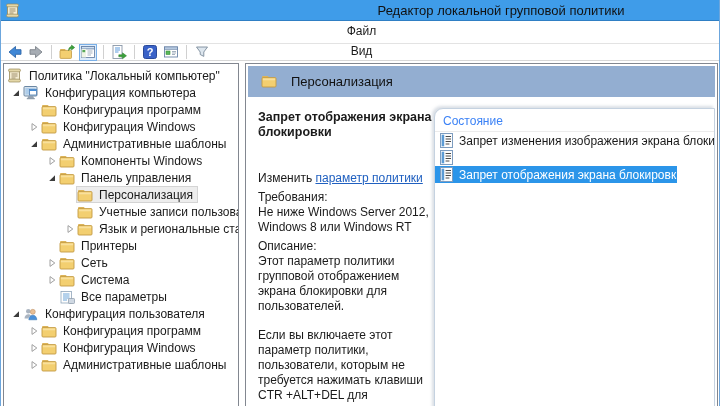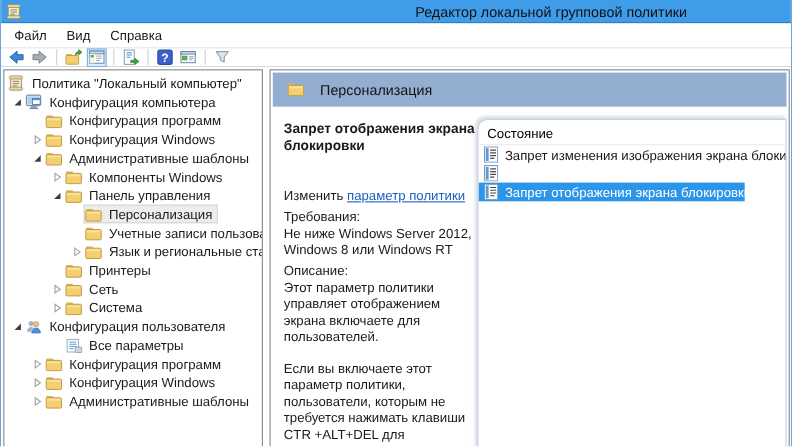--- a/index.html
+++ b/index.html
@@ -6,21 +6,21 @@
   html,body { width:720px; height:406px; overflow:hidden; }
   body { font-family:"Liberation Sans", sans-serif; font-size:12px; color:#1a1a1a; background:#fff; }
   .window { position:relative; width:720px; height:406px; border-left:1px solid #6ca6dd; border-right:1px solid #6ca6dd; overflow:hidden; background:#fff; }
 
   
   .titlebar { position:relative; height:21px; background:var(--c-titlebar,#3f9ce9); border-bottom:1px solid #2f7fc4; }
   .titlebar .app-icon { position:absolute; left:4px; top:3px; width:14px; height:14px; }
   .titlebar .title { position:absolute; left:280px; width:440px; top:3px; text-align:center; font-size:13px; color:#111; white-space:nowrap; }
 
   
-  .menubar { display:flex; align-items:center; height:22px; background:#fff; padding-left:3px; }
+  .menubar { display:flex; align-items:center; height:22px; background:#fff; padding-left:3px;flex-direction:column; }
   .menu-item { padding:3px 9px; font-size:12px; cursor:default; }
 
   
   .toolbar { display:flex; align-items:center; height:18px; background:#fff; border-top:1px solid #e3e3e3; border-bottom:1px solid #d7d7d7; padding-left:5px; gap:3px; }
   .tb { width:18px; height:17px; display:flex; align-items:center; justify-content:center; }
   .tb.sel { background:#dcebfb; border:1px solid #7ab0e8; }
   .tb-sep { width:1px; height:14px; background:#d0d0d0; margin:0 3px; }
 
   
   .content { position:absolute; top:61px; left:0; right:0; bottom:0; background:#fff; }
@@ -39,21 +39,21 @@
   .rp-title { font-size:13px; color:#111; }
 
   .desc { position:absolute; left:2px; top:40px; width:186px; bottom:0; padding:6px 2px 0 10px; line-height:15px; overflow:hidden; }
   .desc .ptitle { font-weight:bold; font-size:12.5px; line-height:15px; }
   .desc .chg { margin-top:31px; }
   .desc a.plink { color:var(--c-link,#2060c0); text-decoration:underline; cursor:pointer; }
   .desc .sect { margin-top:4px; }
   .desc .para { margin-top:14px; }
 
   .list-panel { position:absolute; left:188px; top:44px; right:2px; bottom:-3px; background:#fff; border:1px solid #c5d2e0; border-radius:9px 0 0 0; box-shadow:-2px -2px 3px rgba(150,162,180,0.35); overflow:hidden; }
-  .lhdr { height:23px; padding:5px 0 0 8px; color:#000000; border-bottom:1px solid #ececec; }
+  .lhdr { height:23px; padding:5px 0 0 8px; color:#3b82f6; border-bottom:1px solid #ececec; }
   .lrow { display:flex; align-items:center; height:17px; width:242px; white-space:nowrap; padding-left:5px; }
   .lrow .lico { width:13px; height:15px; flex:0 0 13px; margin-right:6px; }
   .lrow.sel { background:var(--c-selection,#2b95e9); color:#fff; }
 </style>
 </head>
 <body>
 
 <div class="window">
 
   <div class="titlebar">
@@ -345,50 +345,50 @@
               <svg width="16" height="14" viewBox="0 0 16 14">
                 <rect x="1" y="2" width="6.5" height="4" rx="1" fill="#dcb45a"></rect>
                 <rect x="1" y="3.6" width="14" height="9.4" rx="1" fill="#f3cf70" stroke="#c39a44" stroke-width="0.9"></rect>
                 <rect x="1.9" y="4.5" width="12.2" height="1.8" fill="#f9e09c"></rect>
               </svg>
             </span>
             <span class="tlbl">Система</span>
           </span>
         </div>
         <div class="trow">
+          <span style="flex: 0 0 42px;"></span>
+          <span class="texp"></span>
+          <span class="tbox">
+            <span class="tico">
+              <svg width="16" height="14" viewBox="0 0 16 14">
+                <rect x="2" y="1.5" width="10.5" height="11.5" fill="#fdfdfd" stroke="#8fa5ba" stroke-width="0.8"></rect>
+                <path d="M4 4h6.5M4 6h6.5M4 8h6.5M4 10h4" stroke="#5b9bd5" stroke-width="0.9"></path>
+                <rect x="9.5" y="8.5" width="6" height="5" rx="0.8" fill="#cfd8e2" stroke="#8a98a8" stroke-width="0.7"></rect>
+              </svg>
+            </span>
+            <span class="tlbl">Все параметры</span>
+          </span>
+        </div>
+        <div class="trow">
           <span style="flex: 0 0 6px;"></span>
           <span class="texp">
             <svg width="10" height="10" viewBox="0 0 10 10">
               <path d="M8 2.2v5.8H2.2Z" fill="#3c3c3c"></path>
             </svg>
           </span>
           <span class="tbox">
             <span class="tico">
               <svg width="16" height="14" viewBox="0 0 16 14">
                 <circle cx="5.3" cy="4.2" r="2.3" fill="#aab4c0"></circle>
                 <path d="M1.5 11.5c0-2.6 1.7-4.2 3.8-4.2 1 0 2 .4 2.6 1.1-1.5.9-2.4 1.9-2.6 3.1Z" fill="#aab4c0"></path>
                 <circle cx="9.8" cy="4.8" r="2.5" fill="#e8bf96" stroke="#b98a5e" stroke-width="0.5"></circle>
                 <path d="M5.8 12.8c0-2.9 1.8-4.6 4-4.6s4 1.7 4 4.6Z" fill="#4a90d9" stroke="#2f6ca8" stroke-width="0.5"></path>
               </svg>
             </span>
             <span class="tlbl">Конфигурация пользователя</span>
-          </span>
-        </div>
-        <div class="trow">
-          <span style="flex: 0 0 42px;"></span>
-          <span class="texp"></span>
-          <span class="tbox">
-            <span class="tico">
-              <svg width="16" height="14" viewBox="0 0 16 14">
-                <rect x="2" y="1.5" width="10.5" height="11.5" fill="#fdfdfd" stroke="#8fa5ba" stroke-width="0.8"></rect>
-                <path d="M4 4h6.5M4 6h6.5M4 8h6.5M4 10h4" stroke="#5b9bd5" stroke-width="0.9"></path>
-                <rect x="9.5" y="8.5" width="6" height="5" rx="0.8" fill="#cfd8e2" stroke="#8a98a8" stroke-width="0.7"></rect>
-              </svg>
-            </span>
-            <span class="tlbl">Все параметры</span>
           </span>
         </div>
         <div class="trow">
           <span style="flex: 0 0 24px;"></span>
           <span class="texp">
             <svg width="10" height="10" viewBox="0 0 10 10">
               <path d="M3 1.6 7.8 5 3 8.4Z" fill="#fff" stroke="#a0a0a0" stroke-width="1"></path>
             </svg>
           </span>
           <span class="tbox">
@@ -452,21 +452,21 @@
 
       <div class="desc">
         <div class="ptitle">Запрет отображения экрана блокировки</div>
         <div class="chg"><span>Изменить </span><a class="plink">параметр политики</a></div>
         <div class="sect">
           <div>Требования:</div>
           <div>Не ниже Windows Server 2012, Windows 8 или Windows RT</div>
         </div>
         <div class="sect">
           <div>Описание:</div>
-          <div>Этот параметр политики управляет отображением экрана включаете для пользователей.</div>
+          <div>Этот параметр политики групповой отображением экрана блокировки для пользователей.</div>
         </div>
         <div class="para">Если вы включаете этот параметр политики, пользователи, которым не требуется нажимать клавиши CTR +ALT+DEL для выполнения входа в систему, будут видеть выбранную ими плитку после блокировки своего компьютера.</div>
       </div>
 
       <div class="list-panel">
         <div class="lhdr">Состояние</div>
         <div id="list-rows">
             <div class="lrow">
               <span class="lico"><svg width="13" height="15" viewBox="0 0 13 15">
                   <rect x="0.5" y="0.5" width="12" height="14" fill="#fdfdfd" stroke="#7d9cbf"></rect>

